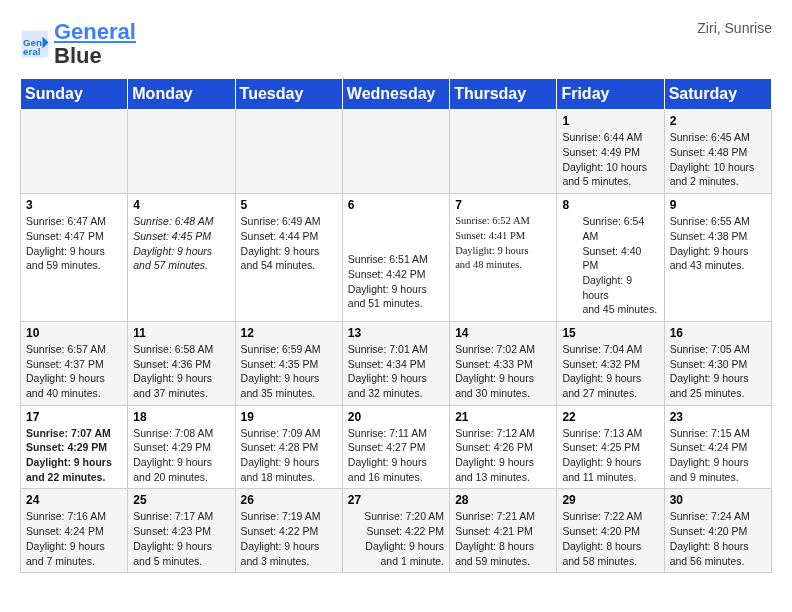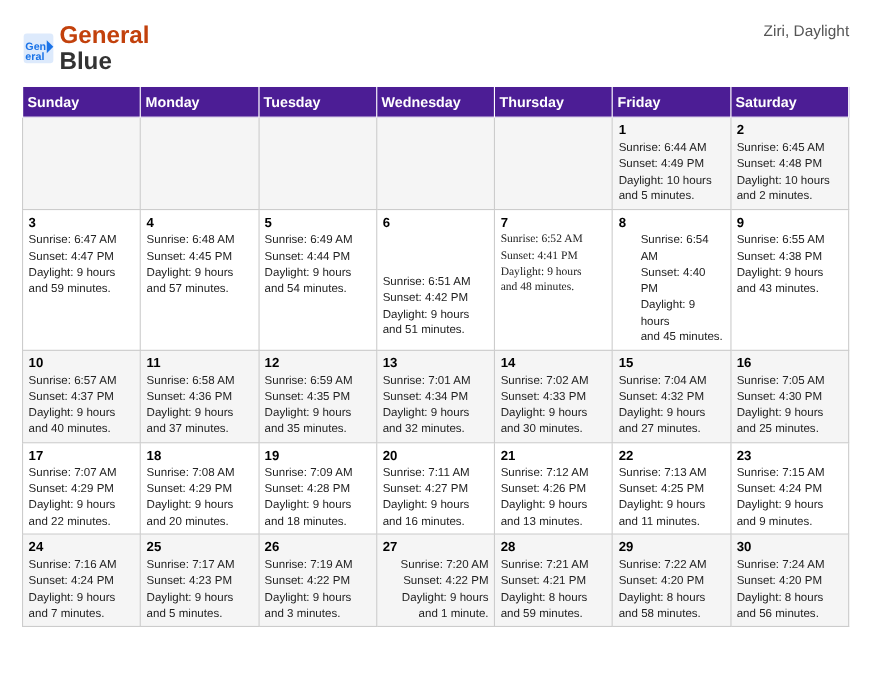--- a/index.html
+++ b/index.html
@@ -20,21 +20,22 @@
       display: flex;
       align-items: center;
     }
     .logo-text {
       font-size: 22px;
       font-weight: bold;
       color: #333;
       line-height: 1.1;
     }
     .logo-text span {
-      color: #c2410c;
+      color: #3b82f6;
+      text-decoration: underline;
     }
     .logo-icon {
       width: 30px;
       height: 30px;
       margin-right: 4px;
     }
     .title-block {
       text-align: right;
     }
     .month-title {
@@ -45,25 +46,25 @@
     .location {
       font-size: 14px;
       color: #555;
     }
     table {
       width: 100%;
       border-collapse: collapse;
       font-size: 11px;
     }
     thead tr th {
-      background: #4c1d95;
+      background: #1d4ed8;
       color: #fff;
       padding: 6px 4px;
       text-align: left;
-      font-size: 13px;
+      font-size: 16px;
       font-weight: bold;
       border: 1px solid #fff;
     }
     tbody tr td {
       border: 1px solid #ccc;
       vertical-align: top;
       padding: 4px 5px;
       height: 80px;
       width: 14.28%;
       background: #fff;
@@ -96,21 +97,21 @@
       <text x="4" y="34" font-size="13" font-weight="bold" fill="#1a73e8">eral</text>
       <polygon points="30,10 38,18 30,26" fill="#1a73e8"></polygon>
     </svg>
     <div>
       <div class="logo-text">
         <span>General</span><br>Blue
       </div>
     </div>
   </div>
   <div class="title-block">
-    <div class="location">Ziri, Daylight</div>
+    <div class="location">Ziri, Sunrise</div>
   </div>
 </div>
 
 <table>
   <thead>
     <tr id="weekday-header">
         <th>Sunday</th>
         <th>Monday</th>
         <th>Tuesday</th>
         <th>Wednesday</th>
@@ -144,21 +145,21 @@
       <tr>
         <td>
           <div class="day-num">3</div>
           <div class="day-info" style="white-space: pre-line;">Sunrise: 6:47 AM
 Sunset: 4:47 PM
 Daylight: 9 hours
 and 59 minutes.</div>
         </td>
         <td>
           <div class="day-num">4</div>
-          <div class="day-info" style="white-space: pre-line;">Sunrise: 6:48 AM
+          <div class="day-info" style="white-space: pre-line; font-style: italic;">Sunrise: 6:48 AM
 Sunset: 4:45 PM
 Daylight: 9 hours
 and 57 minutes.</div>
         </td>
         <td>
           <div class="day-num">5</div>
           <div class="day-info" style="white-space: pre-line;">Sunrise: 6:49 AM
 Sunset: 4:44 PM
 Daylight: 9 hours
 and 54 minutes.</div>
@@ -239,21 +240,21 @@
           <div class="day-num">16</div>
           <div class="day-info" style="white-space: pre-line;">Sunrise: 7:05 AM
 Sunset: 4:30 PM
 Daylight: 9 hours
 and 25 minutes.</div>
         </td>
       </tr>
       <tr>
         <td>
           <div class="day-num">17</div>
-          <div class="day-info" style="white-space: pre-line;">Sunrise: 7:07 AM
+          <div class="day-info" style="white-space: pre-line; font-weight: bold;">Sunrise: 7:07 AM
 Sunset: 4:29 PM
 Daylight: 9 hours
 and 22 minutes.</div>
         </td>
         <td>
           <div class="day-num">18</div>
           <div class="day-info" style="white-space: pre-line;">Sunrise: 7:08 AM
 Sunset: 4:29 PM
 Daylight: 9 hours
 and 20 minutes.</div>

